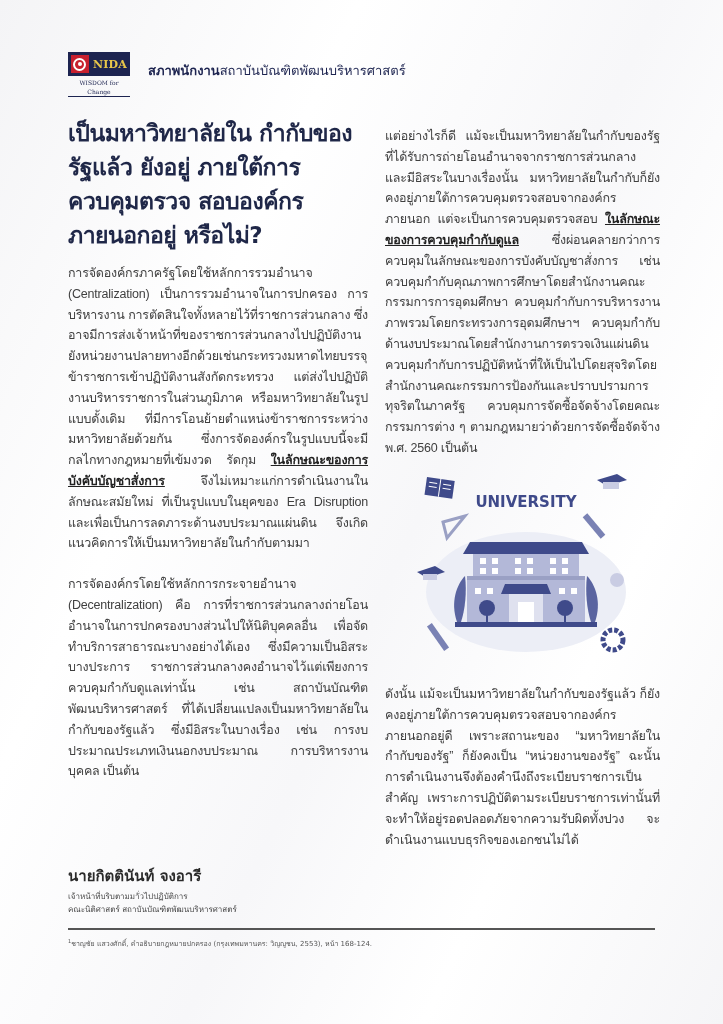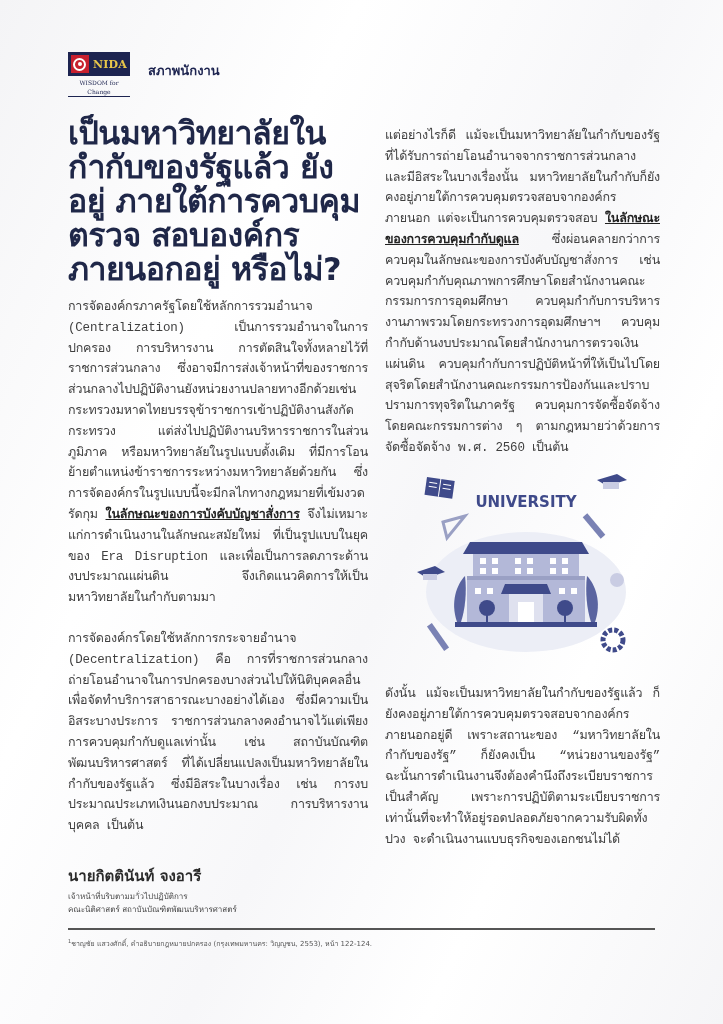--- a/index.html
+++ b/index.html
@@ -36,25 +36,25 @@
       border-bottom: 1px solid #1d2450; line-height: 9px;
     }
     .header-text { display: flex; flex-direction: row; line-height: 19px; }
     .header-title { font-weight: bold; font-size: 13px; color: #1d2450; }
     .header-sub { font-size: 13px; color: #1d2450; }
 
     .col-left { position: absolute; left: 68px; top: 116px; width: 300px; }
     .col-right { position: absolute; left: 385px; top: 126px; width: 275px; }
 
     .title {
-      font-family: "DejaVu Sans", sans-serif; font-weight: bold; font-size: 32px; line-height: 34px;
+      font-family: "DejaVu Sans", sans-serif; font-weight: bold; font-size: 23px; line-height: 34px;
       color: #1f2748; letter-spacing: -0.5px;
     }
     .para {
-      font-family: Liberation Mono, monospace; font-size: 12.5px; line-height: 20.8px; color: #3f3f3f;
+      font-family: Liberation Sans, sans-serif; font-size: 12.5px; line-height: 20.8px; color: #3f3f3f;
       text-align: justify; letter-spacing: -0.2px;
     }
     .para u { font-weight: bold; color: #222; text-decoration: underline; }
     .p1 { margin-top: 11px; }
     .p2 { margin-top: 20px; }
 
     .author { position: absolute; left: 68px; top: 868px; }
     .author-name { font-weight: bold; font-size: 15px; color: #2a2a2a; line-height: 16px; }
     .author-role { font-size: 8px; color: #444; line-height: 13px; margin-top: 6px; }
     .author-dept { font-size: 8px; color: #444; line-height: 13px; }
@@ -75,20 +75,21 @@
         <div class="logo-ring">
             <div class="logo-dot"></div>
           </div>
       </div>
       <span class="logo-name">NIDA</span>
     </div>
     <div class="logo-tag">WISDOM for Change</div>
   </div>
   <div class="header-text">
     <span class="header-title">สภาพนักงาน</span>
+    <span class="header-sub">สถาบันบัณฑิตพัฒนบริหารศาสตร์</span>
   </div>
 </div>
 
 <div class="col-left">
   <h1 class="title">เป็นมหาวิทยาลัยใน กำกับของรัฐแล้ว ยังอยู่ ภายใต้การควบคุมตรวจ สอบองค์กรภายนอกอยู่ หรือไม่?</h1>
   <p class="para p1">
     <span>การจัดองค์กรภาครัฐโดยใช้หลักการรวมอำนาจ (Centralization) เป็นการรวมอำนาจในการปกครอง การบริหารงาน การตัดสินใจทั้งหลายไว้ที่ราชการส่วนกลาง ซึ่งอาจมีการส่งเจ้าหน้าที่ของราชการส่วนกลางไปปฏิบัติงานยังหน่วยงานปลายทางอีกด้วยเช่นกระทรวงมหาดไทยบรรจุข้าราชการเข้าปฏิบัติงานสังกัดกระทรวง แต่ส่งไปปฏิบัติงานบริหารราชการในส่วนภูมิภาค หรือมหาวิทยาลัยในรูปแบบดั้งเดิม ที่มีการโอนย้ายตำแหน่งข้าราชการระหว่างมหาวิทยาลัยด้วยกัน ซึ่งการจัดองค์กรในรูปแบบนี้จะมีกลไกทางกฎหมายที่เข้มงวด รัดกุม </span><u>ในลักษณะของการบังคับบัญชาสั่งการ</u><span> จึงไม่เหมาะแก่การดำเนินงานในลักษณะสมัยใหม่ ที่เป็นรูปแบบในยุคของ Era Disruption และเพื่อเป็นการลดภาระด้านงบประมาณแผ่นดิน จึงเกิดแนวคิดการให้เป็นมหาวิทยาลัยในกำกับตามมา</span>
   </p>
   <p class="para p2">การจัดองค์กรโดยใช้หลักการกระจายอำนาจ (Decentralization) คือ การที่ราชการส่วนกลางถ่ายโอนอำนาจในการปกครองบางส่วนไปให้นิติบุคคลอื่น เพื่อจัดทำบริการสาธารณะบางอย่างได้เอง ซึ่งมีความเป็นอิสระบางประการ ราชการส่วนกลางคงอำนาจไว้แต่เพียงการควบคุมกำกับดูแลเท่านั้น เช่น สถาบันบัณฑิตพัฒนบริหารศาสตร์ ที่ได้เปลี่ยนแปลงเป็นมหาวิทยาลัยในกำกับของรัฐแล้ว ซึ่งมีอิสระในบางเรื่อง เช่น การงบประมาณประเภทเงินนอกงบประมาณ การบริหารงานบุคคล เป็นต้น</p>
 </div>
@@ -173,14 +174,14 @@
 <p class="para" style="position:absolute; left:385px; top:684px; width:275px;">ดังนั้น แม้จะเป็นมหาวิทยาลัยในกำกับของรัฐแล้ว ก็ยังคงอยู่ภายใต้การควบคุมตรวจสอบจากองค์กรภายนอกอยู่ดี เพราะสถานะของ “มหาวิทยาลัยในกำกับของรัฐ” ก็ยังคงเป็น “หน่วยงานของรัฐ” ฉะนั้นการดำเนินงานจึงต้องคำนึงถึงระเบียบราชการเป็นสำคัญ เพราะการปฏิบัติตามระเบียบราชการเท่านั้นที่จะทำให้อยู่รอดปลอดภัยจากความรับผิดทั้งปวง จะดำเนินงานแบบธุรกิจของเอกชนไม่ได้</p>
 
 <div class="author">
   <div class="author-name">นายกิตตินันท์ จงอารี</div>
   <div class="author-role">เจ้าหน้าที่บริบตามมาั่วไปปฏิบัติการ</div>
   <div class="author-dept">คณะนิติศาสตร์ สถาบันบัณฑิตพัฒนบริหารศาสตร์</div>
 </div>
 
 <div class="rule"></div>
 <div class="footnote">
-  <sup>1</sup><span>ชาญชัย แสวงศักดิ์, คำอธิบายกฎหมายปกครอง (กรุงเทพมหานคร: วิญญูชน, 2553), หน้า 122-124.</span>
+  <sup>1</sup><span>ชาญชัย แสวงศักดิ์, คำอธิบายกฎหมายปกครอง (กรุงเทพมหานคร: วิญญูชน, 2553), หน้า 168-124.</span>
 </div>
 
 </body></html>

